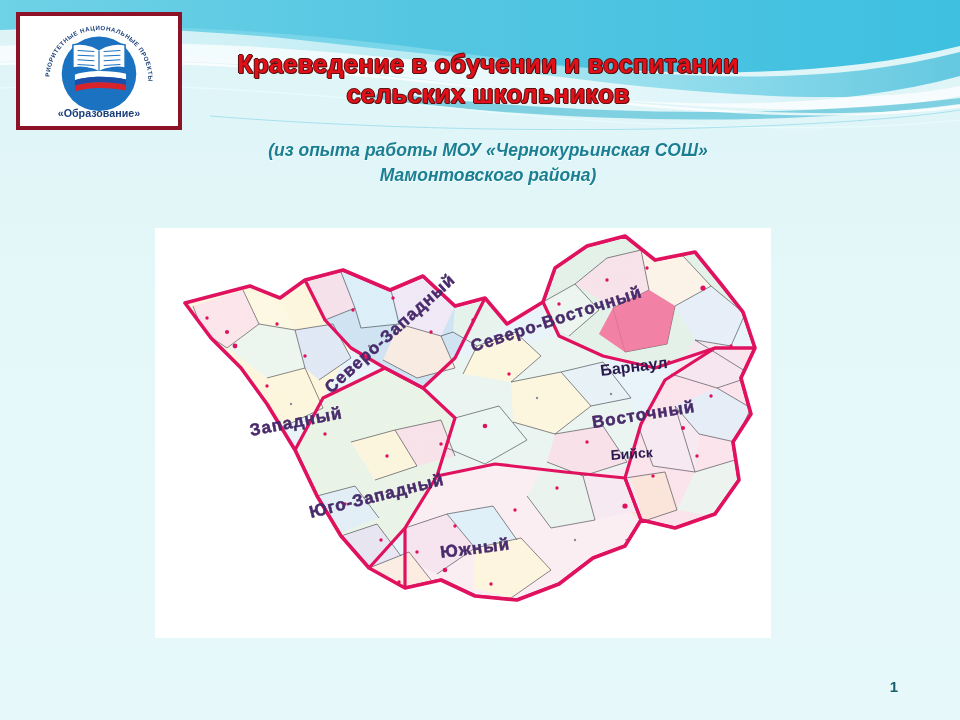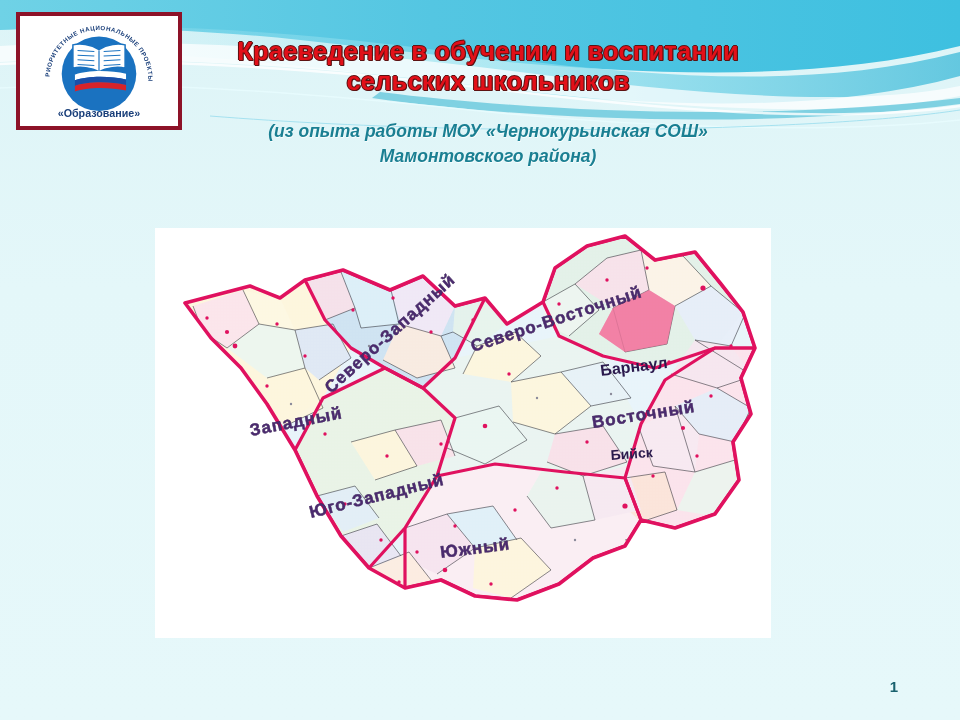--- a/index.html
+++ b/index.html
@@ -20,32 +20,32 @@
   
   .logo-box{
     position:absolute;left:16px;top:12px;width:166px;height:118px;
     background:#ffffff;border:4px solid #8d1228;box-sizing:border-box;
   }
   .logo-svg{display:block;width:100%;height:100%;}
 
   
   .title-wrap{position:absolute;left:188px;top:36px;width:600px;text-align:center;}
   .title{
-    margin:0;
+    margin:13px;
     font-size:25.5px;line-height:30px;font-weight:bold;
     color:#e21019;
     letter-spacing:.2px;
     text-shadow:
        1px 0 0 #5d1212, -1px 0 0 #5d1212,
        0 1px 0 #5d1212, 0 -1px 0 #5d1212,
        1px 1px 0 #5d1212;
     white-space:pre-line;
   }
   .subtitle{
-    margin:23px 0 0 0;
+    margin:29px 0 0 0;
     font-size:17.5px;line-height:25px;font-weight:bold;font-style:italic;
     color:#1a7f92;
     text-shadow:0.5px 0.5px 0 rgba(255,255,255,.8);
     white-space:pre-line;
   }
 
   
   .map-panel{
     position:absolute;left:155px;top:228px;width:616px;height:410px;
     background:#ffffff;

